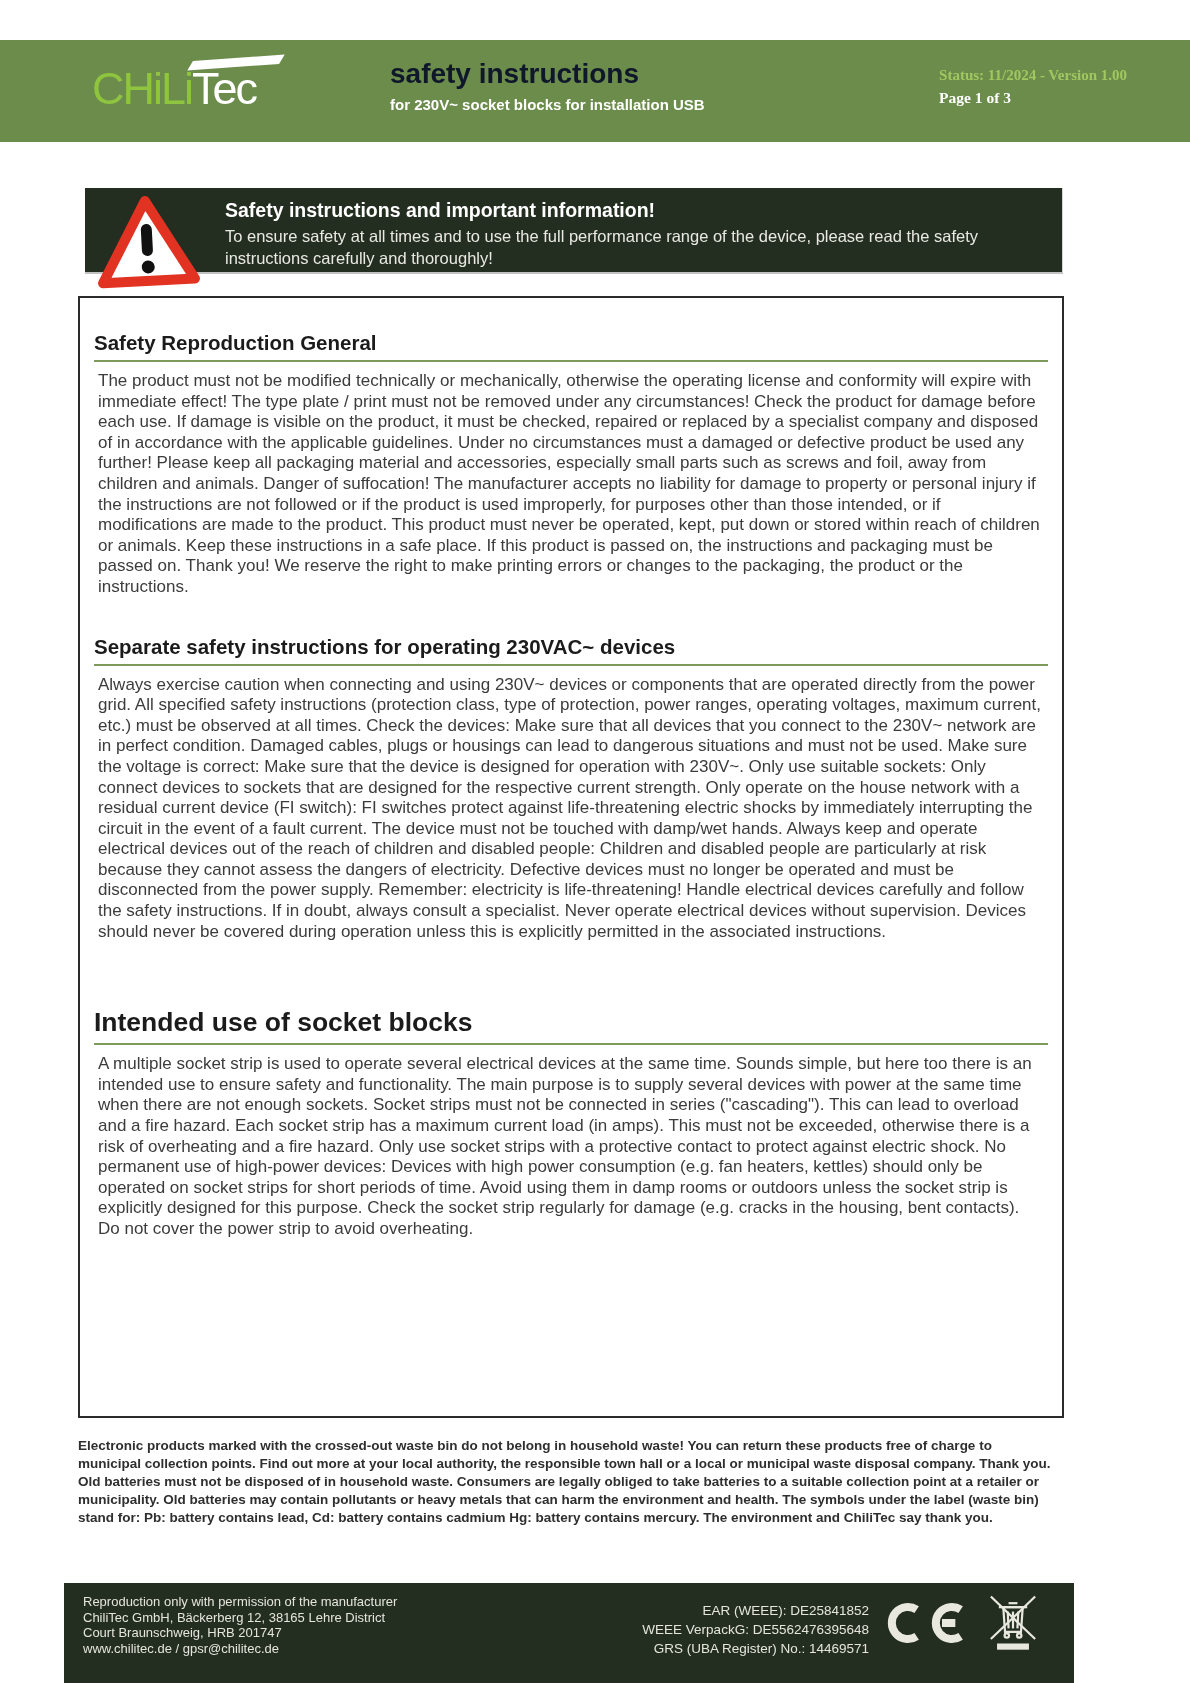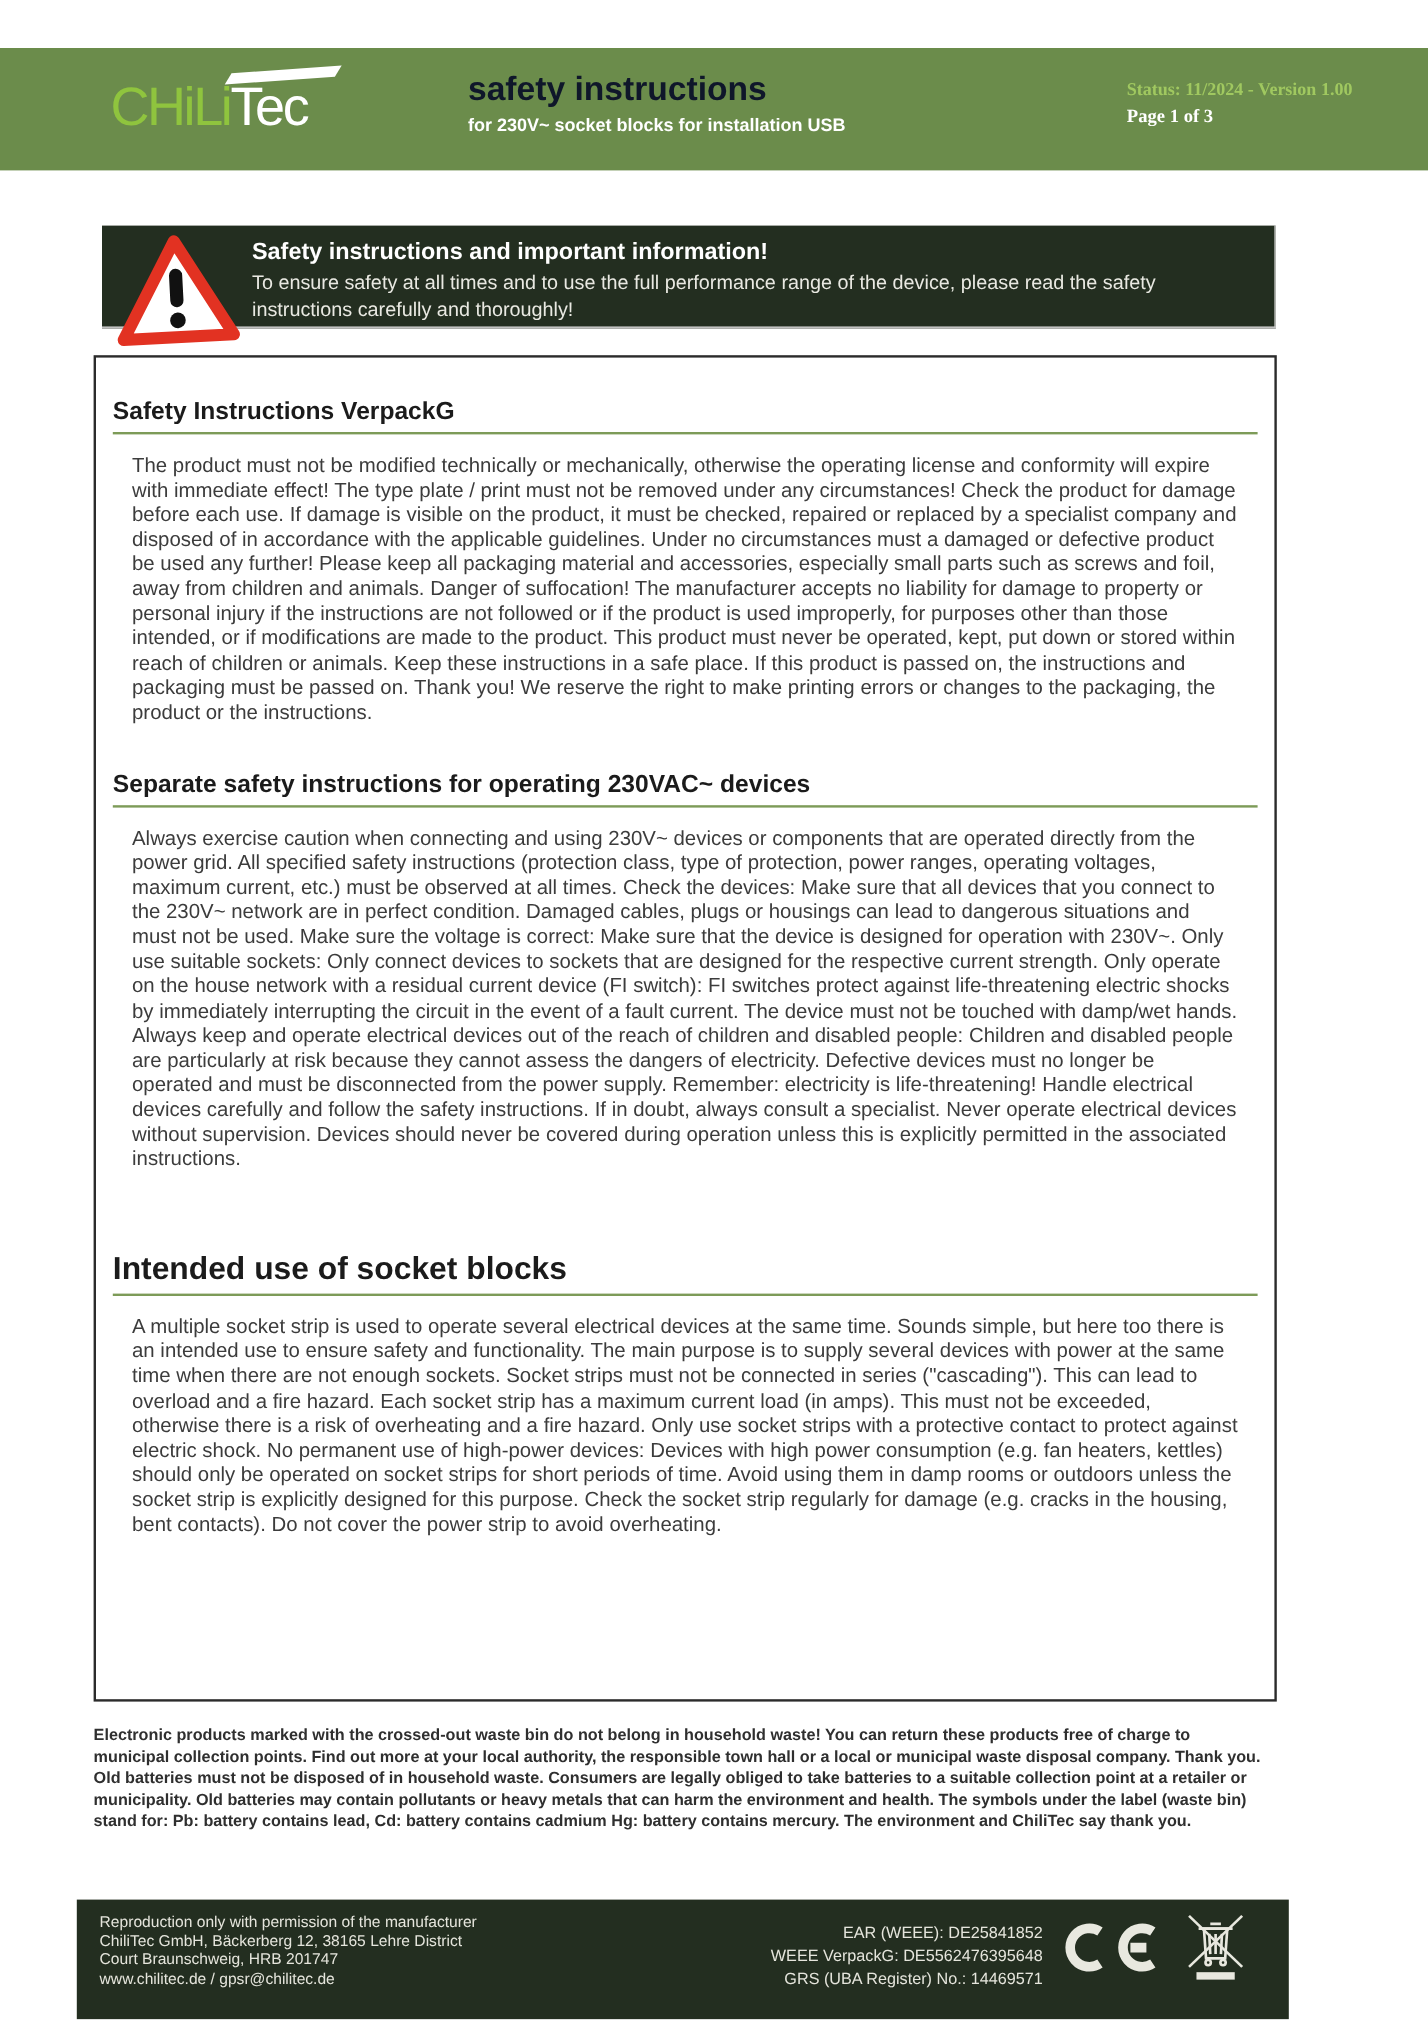--- a/index.html
+++ b/index.html
@@ -33,34 +33,34 @@
 
   
   .warning-box {
     position:absolute; left:85px; top:188px; width:977px; height:84px;
     background:#232e20; border-bottom:2px solid #c2c2c2; border-right:1px solid #d6d6d6;
   }
   .warning-icon {
     position:absolute; left:10px; top:6px; width:104px; height:97px;
     transform:rotate(-3deg);
   }
-  .warning-texts { position:absolute; left:125px; top:9px; width:830px; }
+  .warning-texts { position:absolute; left:140px; top:9px; width:830px; }
   .warning-title { color:#ffffff; font-size:19.5px; font-weight:bold; line-height:27px; }
   .warning-body { color:#e9e9e2; font-size:16.5px; line-height:21.5px; margin-top:2px; }
 
   
   .main-box {
     position:absolute; left:78px; top:296px; width:986px; height:1122px;
     border:2px solid #2b2b2b; box-sizing:border-box; background:#ffffff;
     padding:32px 14px 0 14px;
   }
   .sec-head { color:#1b1b1b; font-size:20.5px; font-weight:bold; line-height:25px; margin:0; }
   .sec-head-big { color:#1b1b1b; font-size:26.5px; font-weight:bold; line-height:32px; margin:0; }
   .sec-rule { height:2px; background:#7d9b58; margin:5px 0 9px 0; }
-  .sec-body { color:#3c3c3c; font-size:17px; line-height:20.6px; margin:16px; text-align:left; }
+  .sec-body { color:#3c3c3c; font-size:17px; line-height:20.6px; margin:4px; text-align:left; }
   .section-1 { margin-top:0; }
   .section-2 { margin-top:36px; }
   .section-3 { margin-top:64px; }
 
   
   .disposal {
     position:absolute; left:78px; top:1437px; width:974px;
     color:#2f2f2f; font-size:13.5px; line-height:18px;font-weight:bold;
   }
 
@@ -102,21 +102,21 @@
     </svg>
     <div class="warning-texts">
       <div class="warning-title">Safety instructions and important information!</div>
       <div class="warning-body">To ensure safety at all times and to use the full performance range of the device, please read the safety instructions carefully and thoroughly!</div>
     </div>
   </div>
 
   <div class="main-box">
 
     <div class="section-1">
-      <div class="sec-head">Safety Instructions VerpackG</div>
+      <div class="sec-head">Safety Reproduction General</div>
       <div class="sec-rule"></div>
       <p class="sec-body">The product must not be modified technically or mechanically, otherwise the operating license and conformity will expire with immediate effect! The type plate / print must not be removed under any circumstances! Check the product for damage before each use. If damage is visible on the product, it must be checked, repaired or replaced by a specialist company and disposed of in accordance with the applicable guidelines. Under no circumstances must a damaged or defective product be used any further! Please keep all packaging material and accessories, especially small parts such as screws and foil, away from children and animals. Danger of suffocation! The manufacturer accepts no liability for damage to property or personal injury if the instructions are not followed or if the product is used improperly, for purposes other than those intended, or if modifications are made to the product. This product must never be operated, kept, put down or stored within reach of children or animals. Keep these instructions in a safe place. If this product is passed on, the instructions and packaging must be passed on. Thank you! We reserve the right to make printing errors or changes to the packaging, the product or the instructions.</p>
     </div>
 
     <div class="section-2">
       <div class="sec-head">Separate safety instructions for operating 230VAC~ devices</div>
       <div class="sec-rule"></div>
       <p class="sec-body">Always exercise caution when connecting and using 230V~ devices or components that are operated directly from the power grid. All specified safety instructions (protection class, type of protection, power ranges, operating voltages, maximum current, etc.) must be observed at all times. Check the devices: Make sure that all devices that you connect to the 230V~ network are in perfect condition. Damaged cables, plugs or housings can lead to dangerous situations and must not be used. Make sure the voltage is correct: Make sure that the device is designed for operation with 230V~. Only use suitable sockets: Only connect devices to sockets that are designed for the respective current strength. Only operate on the house network with a residual current device (FI switch): FI switches protect against life-threatening electric shocks by immediately interrupting the circuit in the event of a fault current. The device must not be touched with damp/wet hands. Always keep and operate electrical devices out of the reach of children and disabled people: Children and disabled people are particularly at risk because they cannot assess the dangers of electricity. Defective devices must no longer be operated and must be disconnected from the power supply. Remember: electricity is life-threatening! Handle electrical devices carefully and follow the safety instructions. If in doubt, always consult a specialist. Never operate electrical devices without supervision. Devices should never be covered during operation unless this is explicitly permitted in the associated instructions.</p>
     </div>
 

